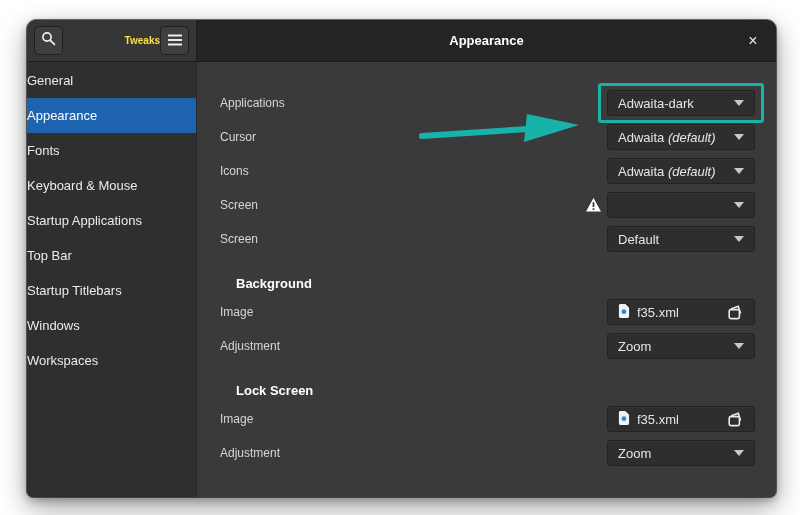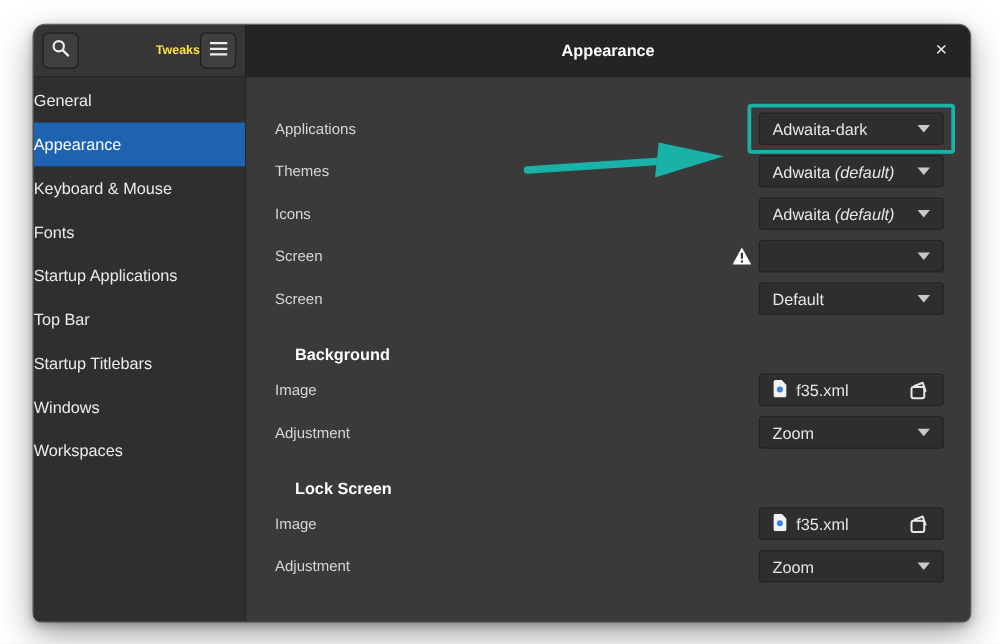--- a/index.html
+++ b/index.html
@@ -102,41 +102,41 @@
         <div class="close-btn">
           <span>×</span>
         </div>
       </div>
     </div>
 
     <div class="body">
       <div class="sidebar">
           <div class="side-item">General</div>
           <div class="side-item selected">Appearance</div>
+          <div class="side-item">Fonts</div>
           <div class="side-item">Keyboard &amp; Mouse</div>
-          <div class="side-item">Fonts</div>
           <div class="side-item">Startup Applications</div>
           <div class="side-item">Top Bar</div>
           <div class="side-item">Startup Titlebars</div>
           <div class="side-item">Windows</div>
           <div class="side-item">Workspaces</div>
         </div>
       <div class="main">
           <div class="row">
             <div class="row-label">Applications</div>
             <div class="ctl-zone">
               <div class="combo">
                 <span class="val">Adwaita-dark</span>
                 <span class="tri"></span>
                 <div class="hl-box" style="border-color: rgb(25, 178, 169);"></div>
               </div>
             </div>
           </div>
           <div class="row">
-            <div class="row-label">Themes</div>
+            <div class="row-label">Cursor</div>
             <div class="ctl-zone">
               <div class="combo">
                 <span class="val">Adwaita <em>(default)</em></span>
                 <span class="tri"></span>
               </div>
             </div>
           </div>
           <div class="row">
             <div class="row-label">Icons</div>
             <div class="ctl-zone">

